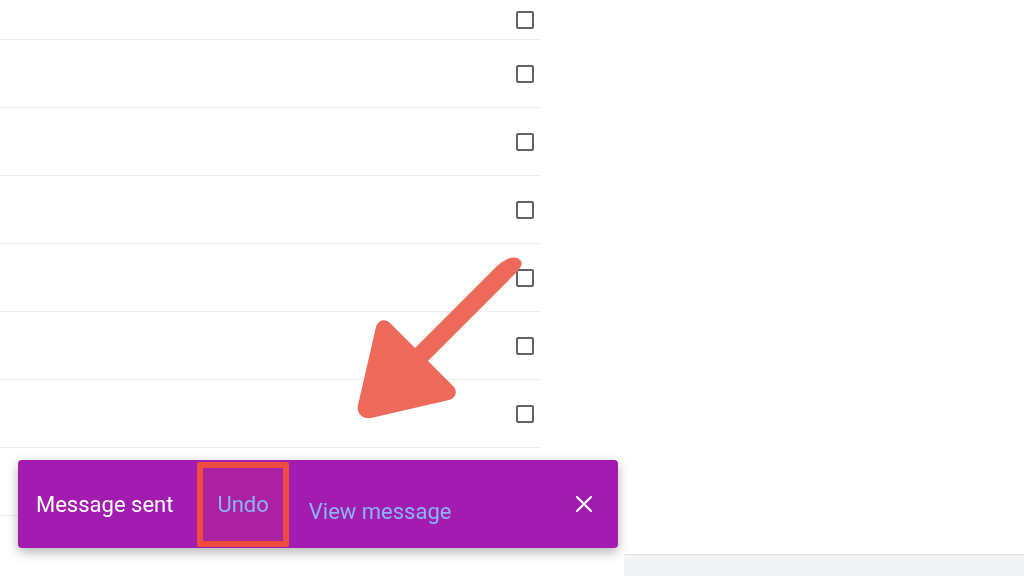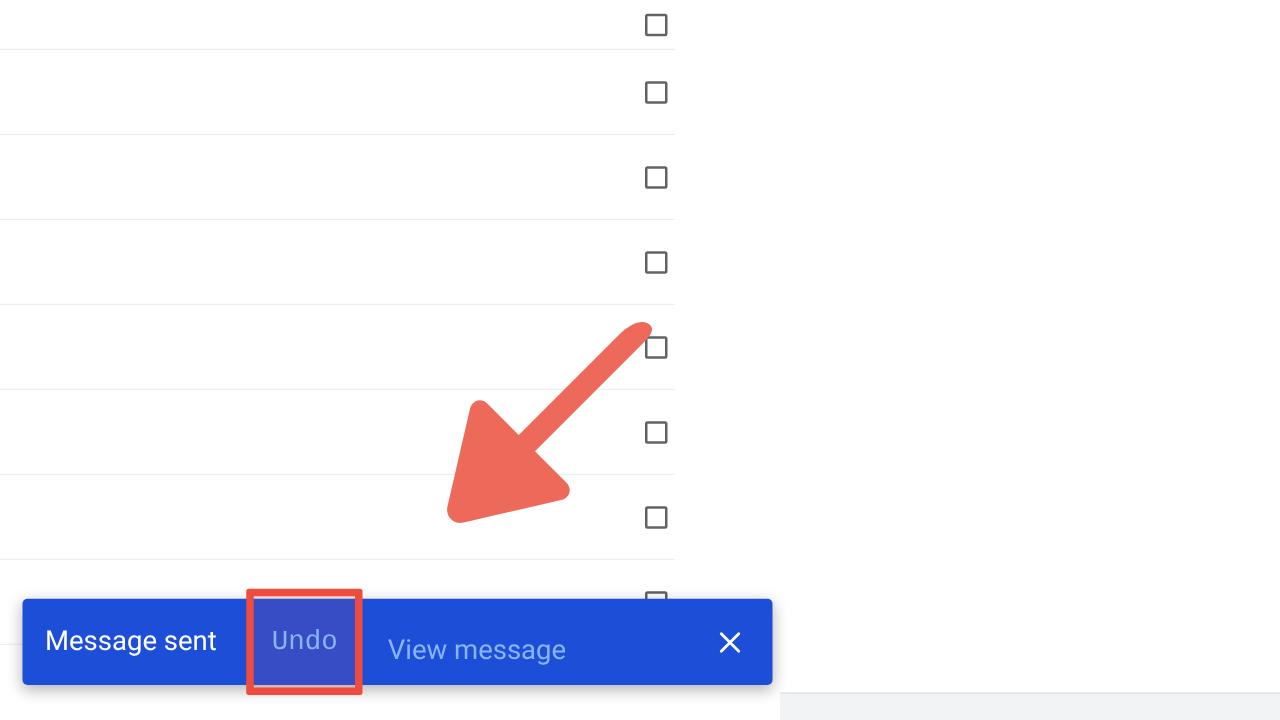--- a/index.html
+++ b/index.html
@@ -39,41 +39,40 @@
       height: 18px;
       border: 2px solid #5f6368;
       border-radius: 2px;
       background: #fff;
     }
     .toast {
       position: absolute;
       left: 18px;
       bottom: 28px;
       width: 600px;
-      height: 69px;
-      background: #1d4ed8;
+      height: 88px;
+      background: #a21caf;
       border-radius: 4px;
       display: flex;
       align-items: center;
       padding: 0 18px;
       box-shadow: 0 4px 12px rgba(0,0,0,0.3);
     }
     .toast-status {
       color: #ffffff;
       font-size: 22px;
       font-weight: 400;
       margin-right: 24px;
     }
     .undo-highlight {
       border: 6px solid #ed4c3e;
       background: rgba(237, 76, 62, 0.12);
       padding: 24px 14px;
       border-radius: 2px;
       margin-right: 20px;
-      font-family: Liberation Mono, monospace;
     }
     .undo-link {
       color: #8ab4f8;
       font-size: 22px;
       font-weight: 400;
       cursor: pointer;
     }
     .view-link {
       color: #8ab4f8;
       font-size: 22px;

